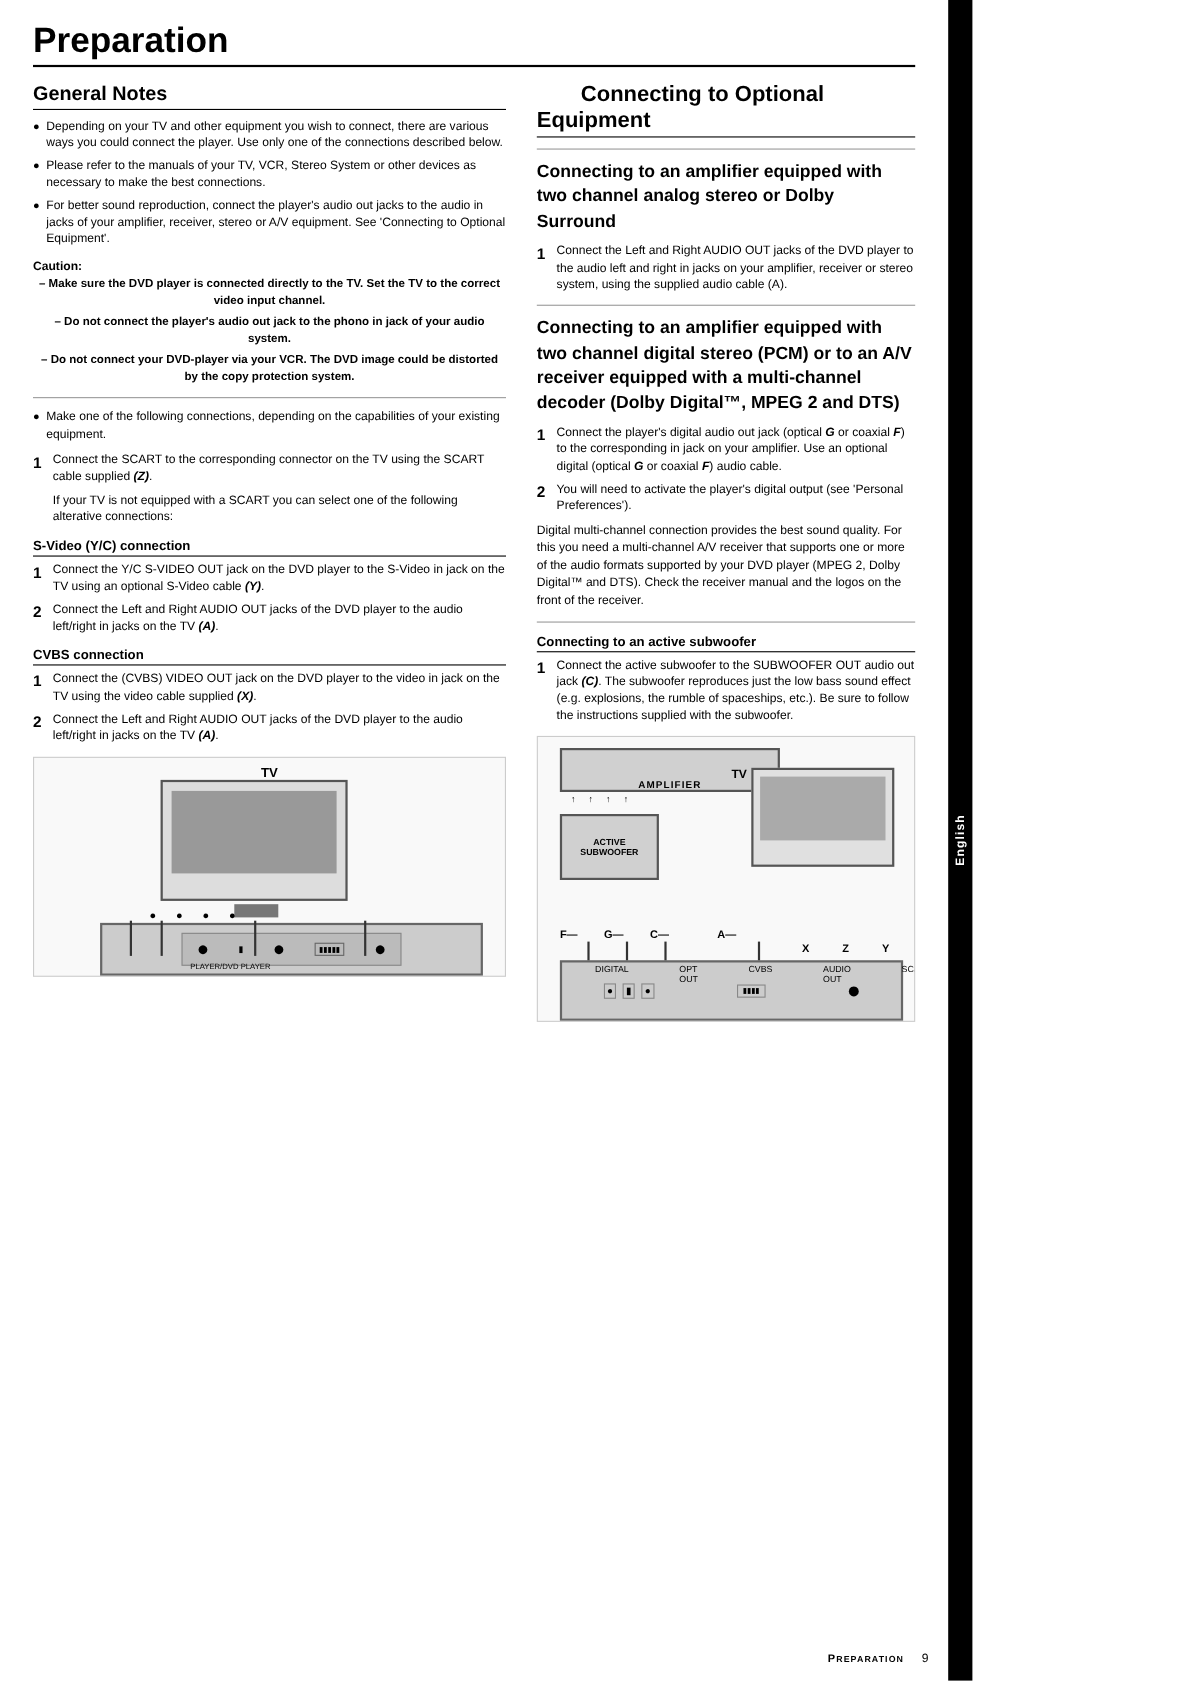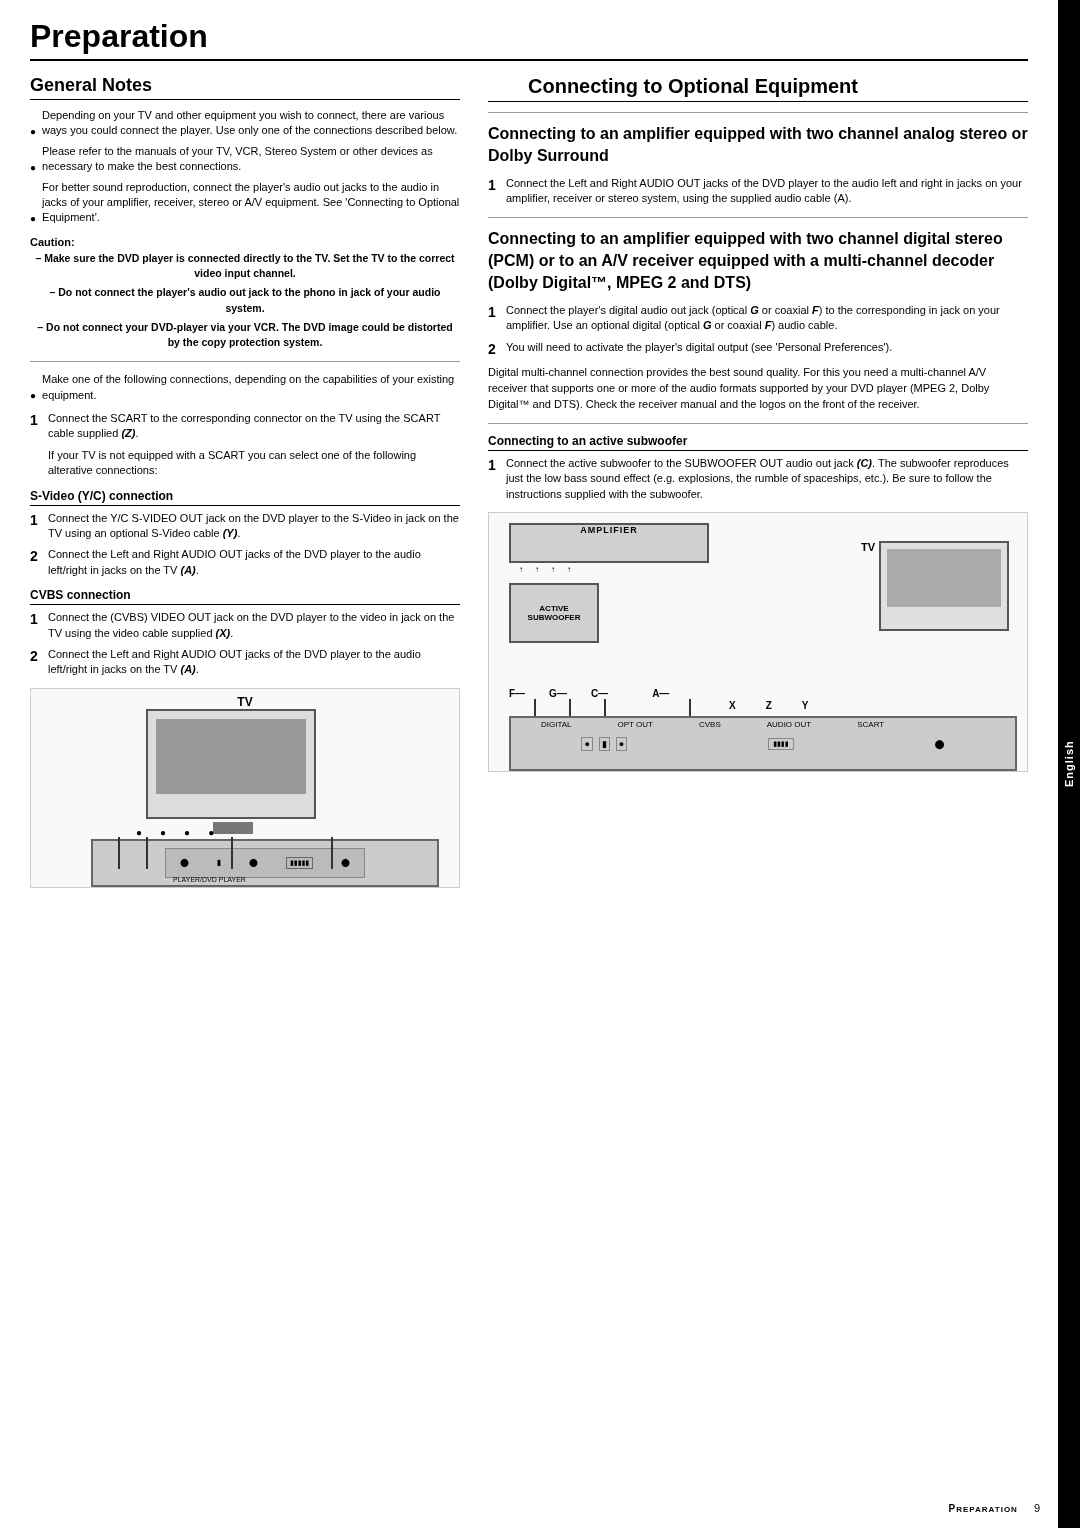--- a/index.html
+++ b/index.html
@@ -8,21 +8,21 @@
       font-size: 11px;
       background: #fff;
       color: #000;
       width: 1080px;
       min-height: 1528px;
       position: relative;
       overflow-x: hidden;
     }
     .page-container {
       display: flex;
-      width: 1080px;
+      width: 884px;
       min-height: 1528px;
       position: relative;
     }
     .side-tab {
       writing-mode: vertical-rl;
       text-orientation: mixed;
       transform: rotate(180deg);
       background: #000;
       color: #fff;
       font-size: 11px;
@@ -78,21 +78,20 @@
     ul.bullet-list {
       list-style: none;
       padding: 0;
       margin-bottom: 8px;
     }
     ul.bullet-list li {
       display: flex;
       gap: 6px;
       margin-bottom: 5px;
       line-height: 1.4;
-      align-items: flex-end;
     }
     ul.bullet-list li::before {
       content: "●";
       font-size: 10px;
       margin-top: 1px;
       flex-shrink: 0;
     }
     .caution-block {
       margin: 10px 0;
     }
@@ -322,21 +321,21 @@
 
         <div class="numbered-item">
           <span class="num step-bold">1</span>
           <span>
             Connect the active subwoofer to the SUBWOOFER OUT audio out jack <strong><em>(C)</em></strong>. The subwoofer reproduces just the low bass sound effect (e.g. explosions, the rumble of spaceships, etc.). Be sure to follow the instructions supplied with the subwoofer.
           </span>
         </div>
 
         <div class="diagram-area-right">
 
-          <div style="position:absolute; top:10px; left:20px; width:200px; height:40px; border:2px solid #555; background:#d0d0d0; display:flex; align-items:flex-start; justify-content:center; font-size:9px; font-weight:bold; letter-spacing:1px;">
+          <div style="position:absolute; top:10px; left:20px; width:200px; height:40px; border:2px solid #555; background:#d0d0d0; display:flex; align-items:flex-end; justify-content:center; font-size:9px; font-weight:bold; letter-spacing:1px;">
             <span>AMPLIFIER</span>
           </div>
 
           <div style="position:absolute; top:52px; left:30px; display:flex; gap:12px; font-size:8px;">
             <span>↑</span>
               <span>↑</span>
               <span>↑</span>
               <span>↑</span>
           </div>
 

